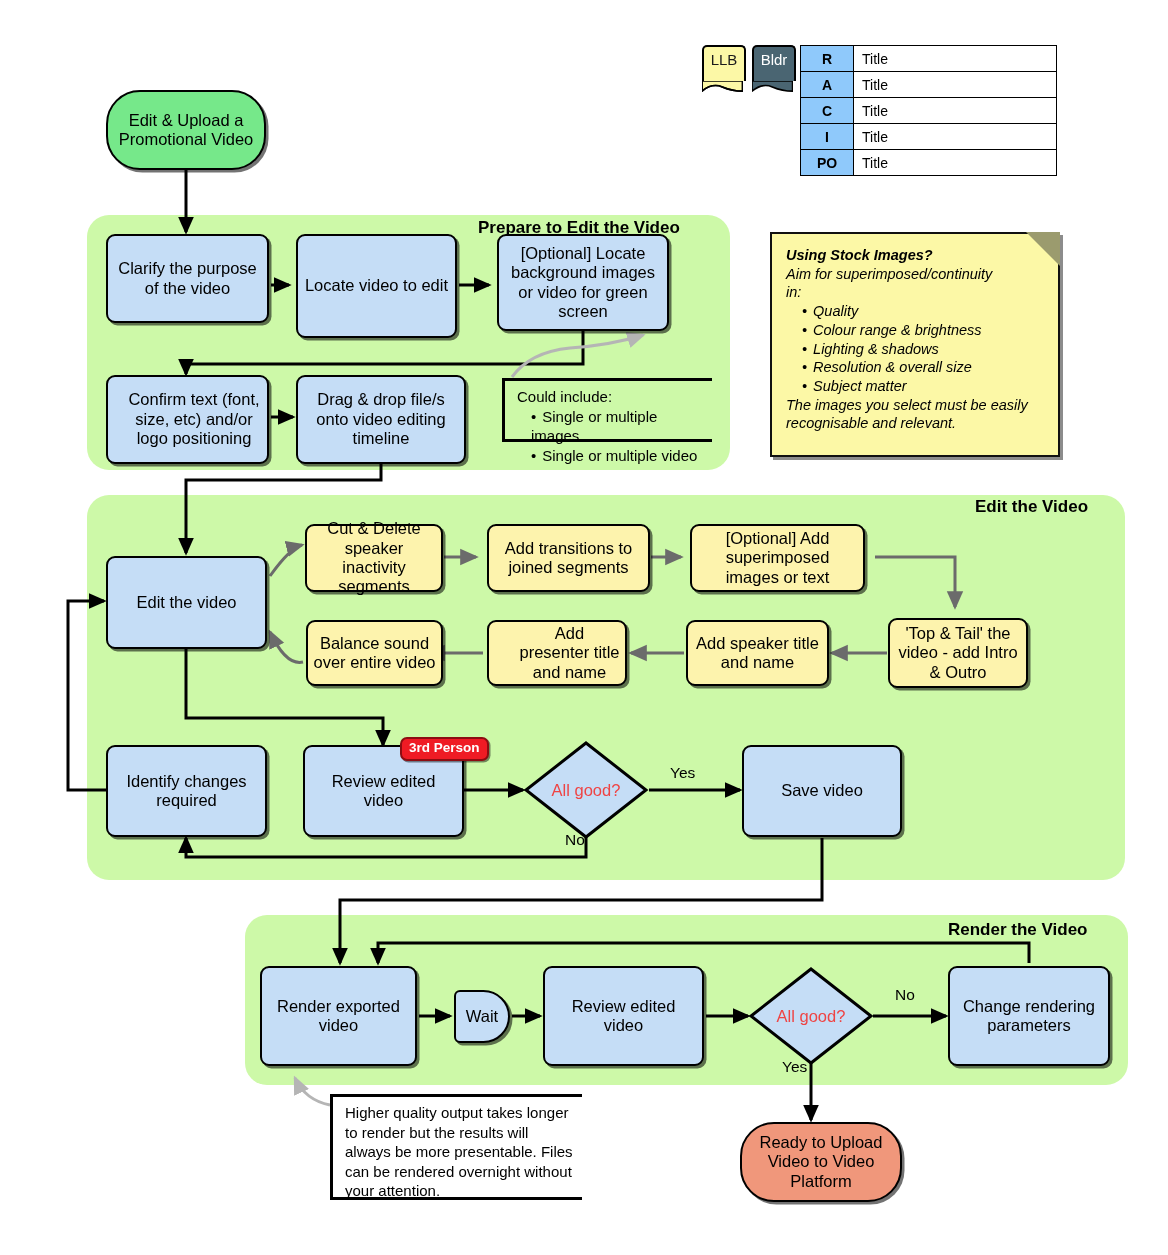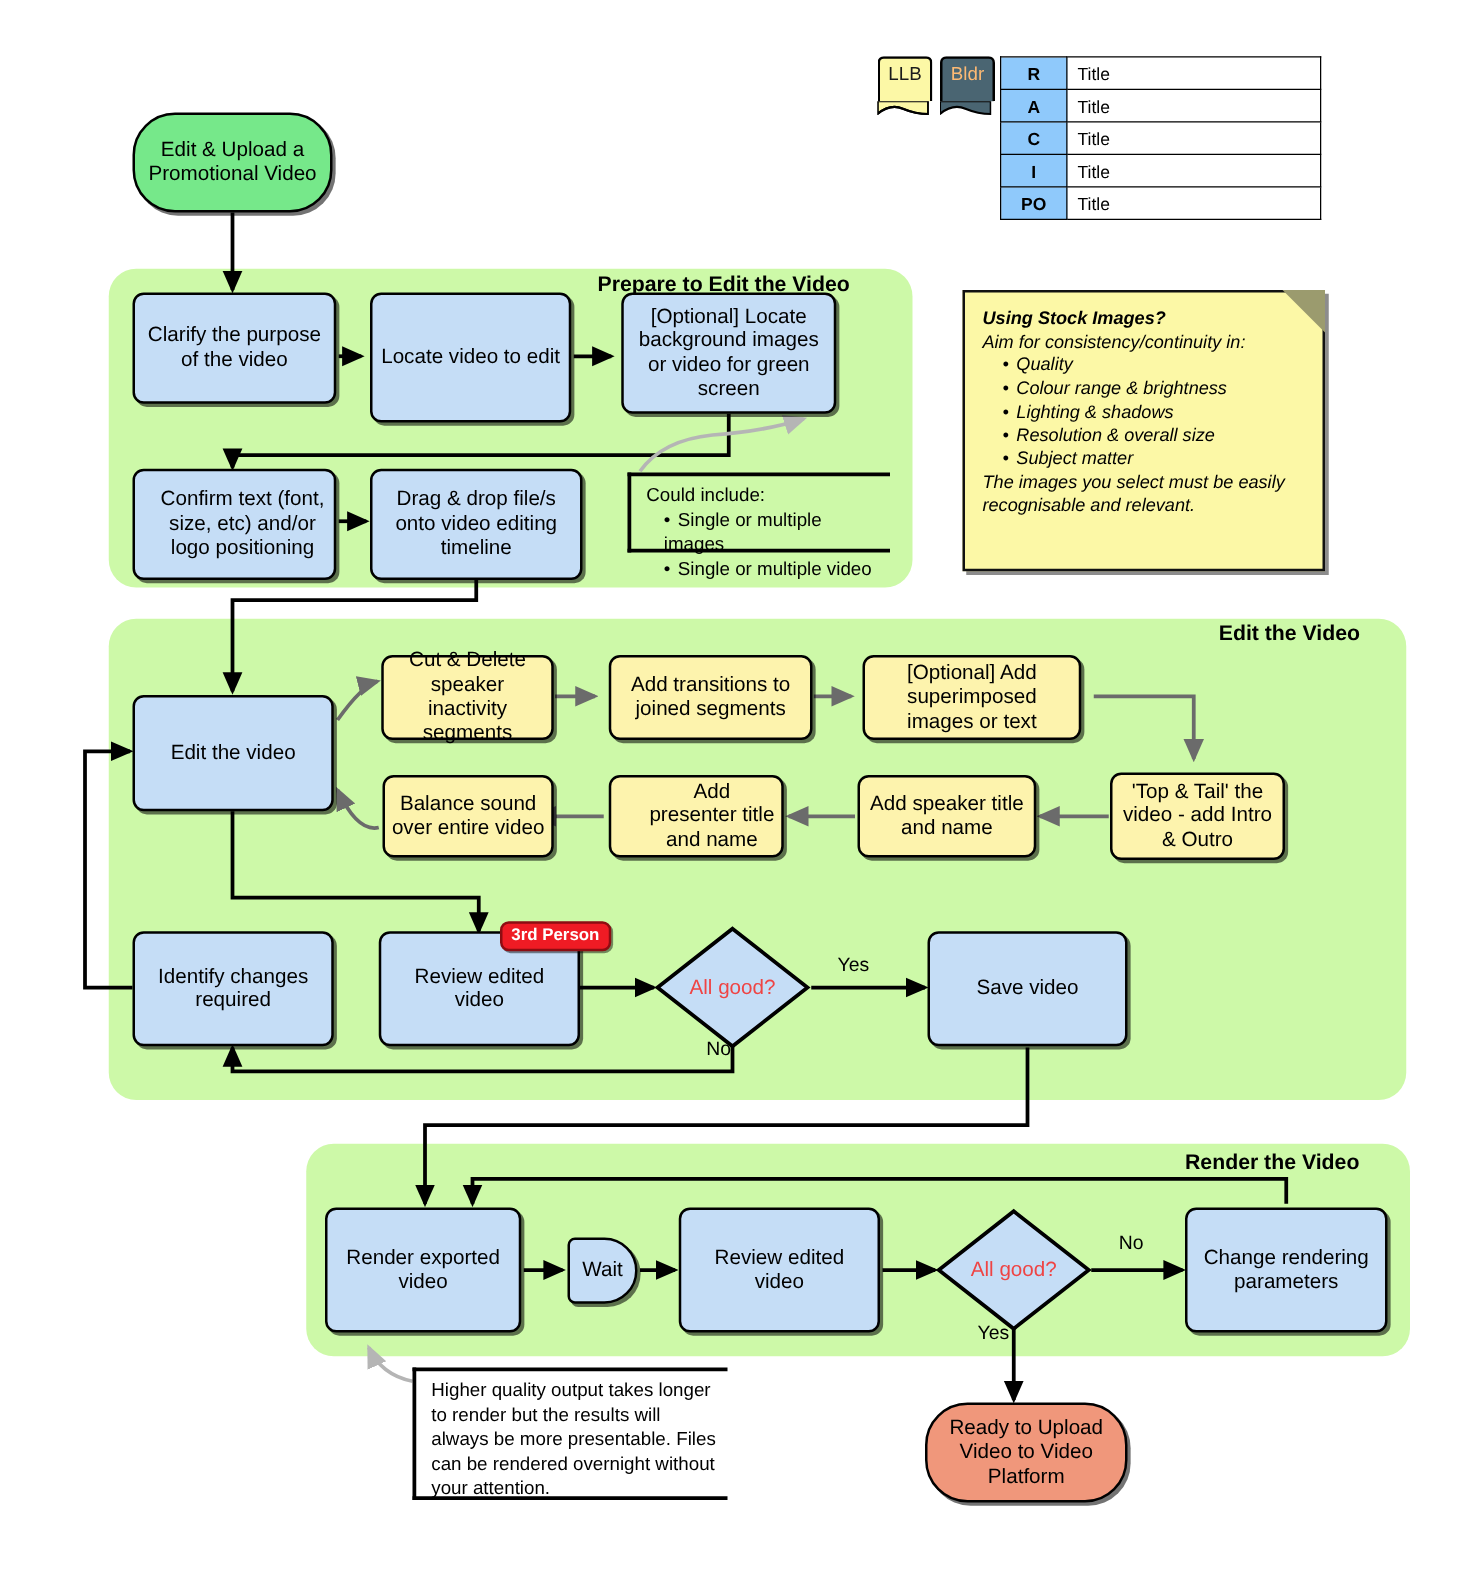--- a/index.html
+++ b/index.html
@@ -81,21 +81,21 @@
     padding-top:4px;
     box-sizing:border-box;
     border:2px solid #000;
     border-bottom:none;
     border-radius:5px 5px 0 0;
   }
   .ribbon .tail{
     position:absolute;left:-2px;right:-2px;top:100%;height:11px;
   }
   .ribbon-llb{background:#fcf8a6;color:#1b1b1b;}
-  .ribbon-bldr{background:#4a6572;color:#fdba74;}
+  .ribbon-bldr{background:#4a6572;color:#ffffff;}
 
   
   .raci{
     position:absolute;
     border-collapse:collapse;
     font-size:14px;
   }
   .raci td{
     border:1.4px solid #000;
     height:25px;
@@ -284,21 +284,21 @@
       <tr>
         <td class="key">PO</td>
         <td class="val">Title</td>
       </tr>
     </tbody>
   </table>
 
   <div class="sticky" style="left:770px;top:232px;width:290px;height:225px;">
     <div class="fold"></div>
     <div style="font-weight:bold;">Using Stock Images?</div>
-    <div style="max-width:215px;">Aim for consistency/continuity in:</div>
+    <div style="max-width:215px;">Aim for superimposed/continuity in:</div>
     <ul>
       <li>Quality</li>
       <li>Colour range &amp; brightness</li>
       <li>Lighting &amp; shadows</li>
       <li>Resolution &amp; overall size</li>
       <li>Subject matter</li>
     </ul>
     <div>The images you select must be easily recognisable and relevant.</div>
   </div>
 

